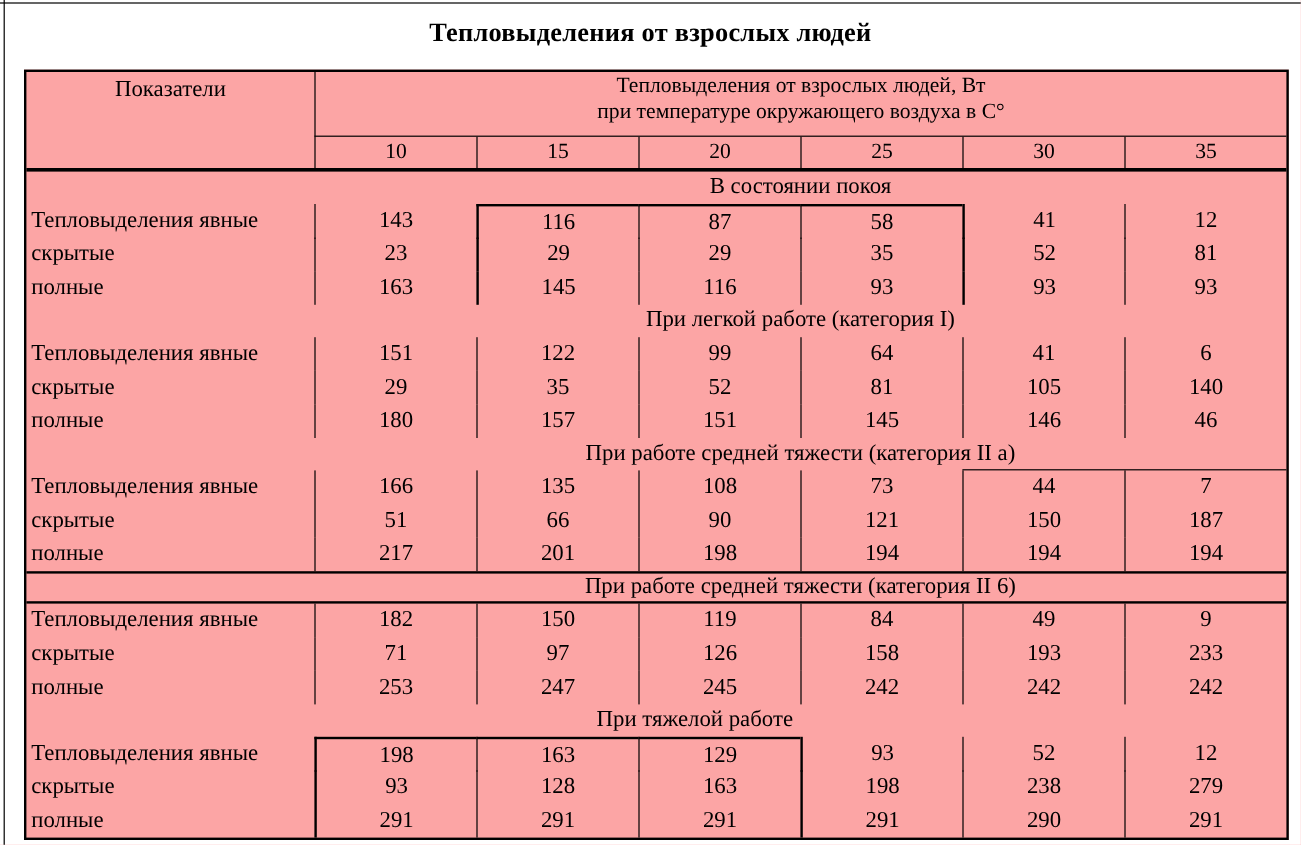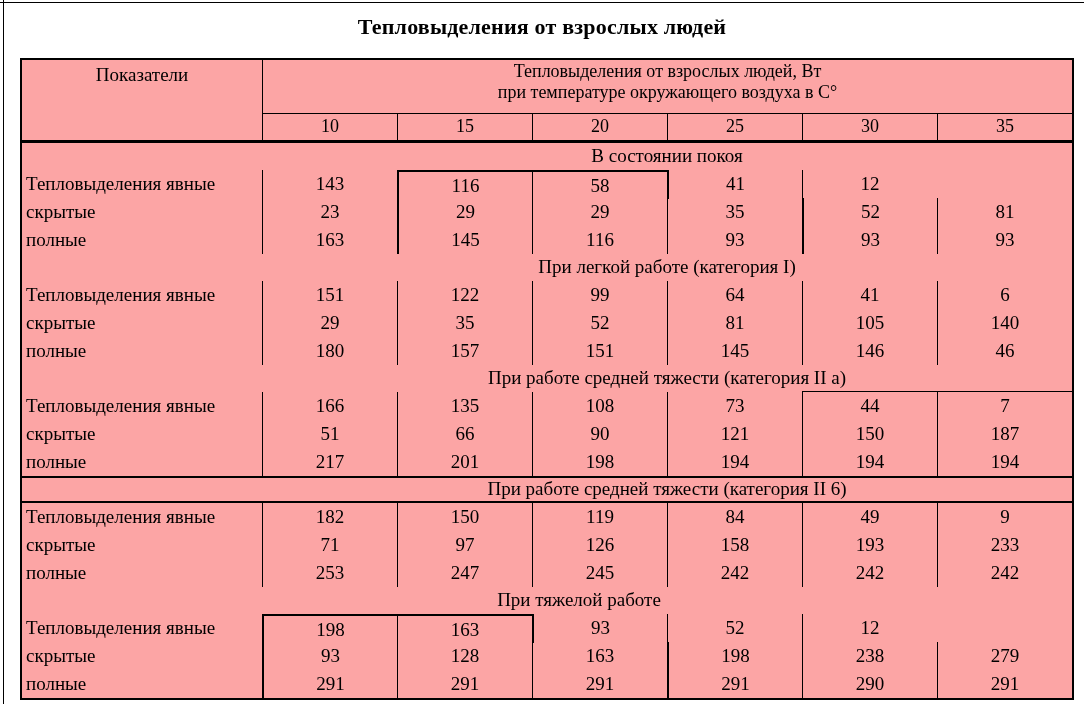--- a/index.html
+++ b/index.html
@@ -72,20 +72,21 @@
       <div class="temp-cell" style="grid-column: 5;">25</div>
       <div class="temp-cell" style="grid-column: 6;">30</div>
       <div class="temp-cell" style="grid-column: 7;">35</div>
     </div>
   <div id="sections-root">
       <div class="sec-title">В состоянии покоя</div>
       <div class="row">
         <div class="lbl">Тепловыделения явные</div>
         <div class="val">143</div>
         <div class="val bl2 bt2">116</div>
+        <div class="val bt2">87</div>
         <div class="val bt2">58</div>
         <div class="val bl2">41</div>
         <div class="val">12</div>
       </div>
       <div class="row">
         <div class="lbl">скрытые</div>
         <div class="val">23</div>
         <div class="val bl2">29</div>
         <div class="val">29</div>
         <div class="val">35</div>
@@ -183,20 +184,21 @@
         <div class="val">245</div>
         <div class="val">242</div>
         <div class="val">242</div>
         <div class="val">242</div>
       </div>
       <div class="sec-title shift-left">При тяжелой работе</div>
       <div class="row">
         <div class="lbl">Тепловыделения явные</div>
         <div class="val bl2 bt2">198</div>
         <div class="val bt2">163</div>
+        <div class="val bt2">129</div>
         <div class="val bl2">93</div>
         <div class="val">52</div>
         <div class="val">12</div>
       </div>
       <div class="row">
         <div class="lbl">скрытые</div>
         <div class="val bl2">93</div>
         <div class="val">128</div>
         <div class="val">163</div>
         <div class="val bl2">198</div>

